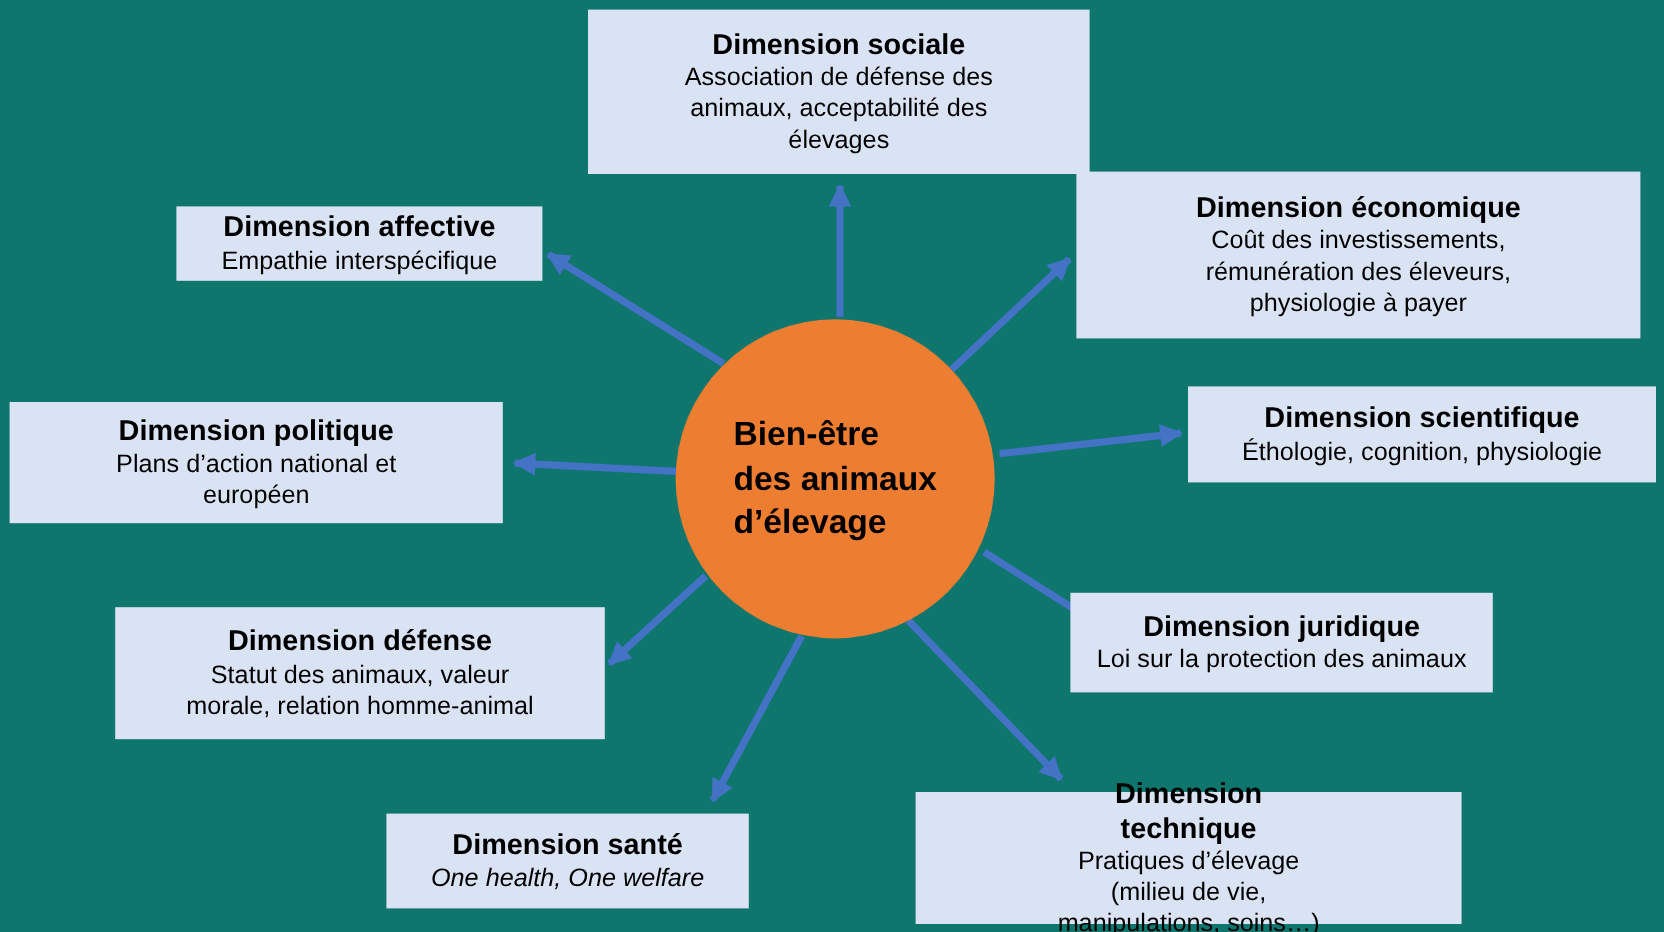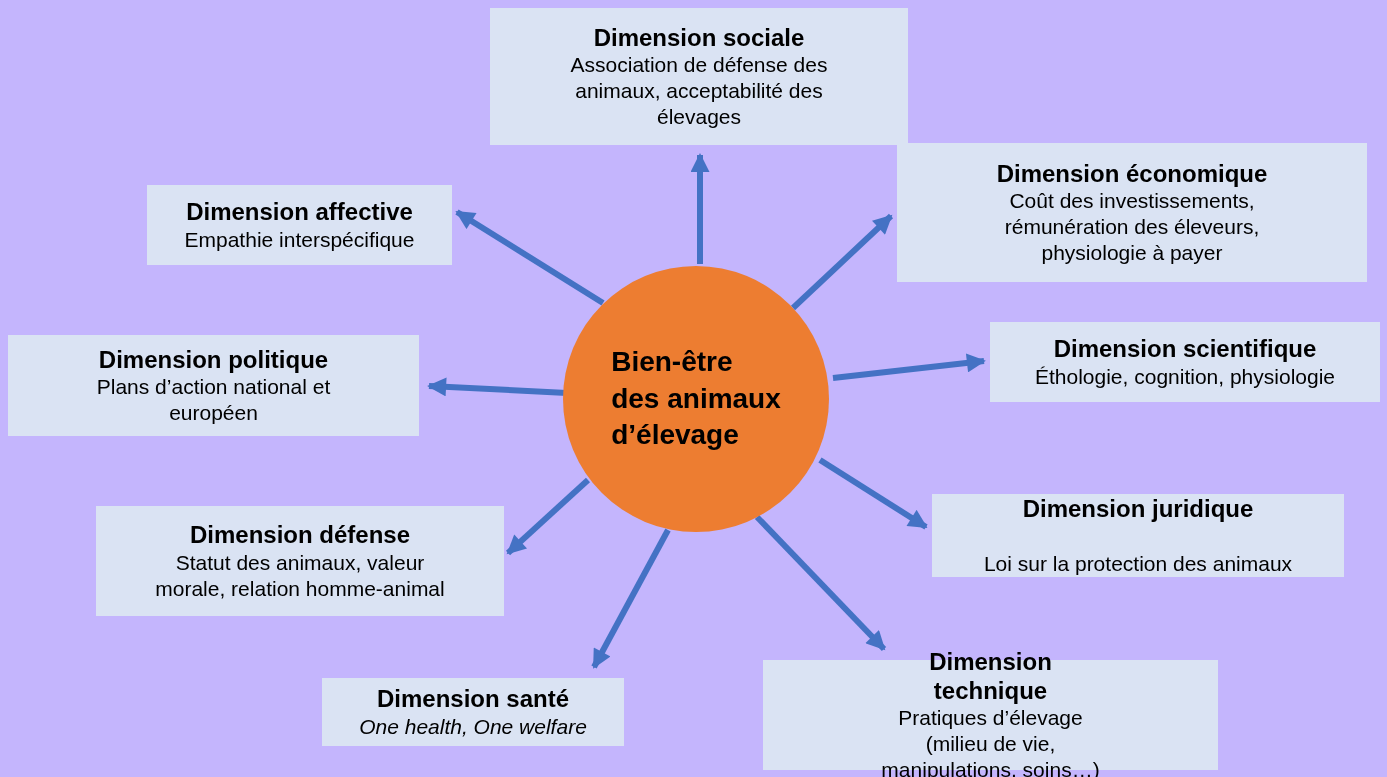--- a/index.html
+++ b/index.html
@@ -1,20 +1,20 @@
 <!DOCTYPE html>
 <html><head>
 <meta charset="utf-8">
 <style>
   html, body { margin: 0; padding: 0; background: #ffffff; }
   .canvas {
     position: relative;
     width: 1387px;
     height: 777px;
-    background: #c4b5fd;
+    background: #0f766e;
     font-family: "Liberation Sans", sans-serif;
     color: #000000;
     overflow: hidden;
   }
   .arrows-layer {
     position: absolute;
     left: 0; top: 0;
     width: 1387px; height: 777px;
   }
   .node {
@@ -32,26 +32,26 @@
     font-size: 24px;
     line-height: 1.22;
   }
   .node-sub {
     font-size: 21px;
     line-height: 1.24;
   }
   .node-sociale     { left: 490px; top: 8px;   width: 418px; height: 137px; padding: 0 55px; }
   .node-economique  { left: 897px; top: 143px; width: 470px; height: 139px; padding: 0 92px; }
   .node-scientifique{ left: 990px; top: 322px; width: 390px; height: 80px;  padding: 0 8px; }
-  .node-juridique   { left: 932px; top: 494px; width: 412px; height: 83px;  padding: 0 8px; justify-content: space-between; }
+  .node-juridique   { left: 892px; top: 494px; width: 352px; height: 83px;  padding: 0 8px; }
   .node-technique   { left: 763px; top: 660px; width: 455px; height: 110px; padding: 0 110px; }
-  .node-sante       { left: 322px; top: 678px; width: 302px; height: 68px;  padding: 0 8px; }
+  .node-sante       { left: 322px; top: 678px; width: 302px; height: 79px;  padding: 0 8px; }
   .node-ethique     { left: 96px;  top: 506px; width: 408px; height: 110px; padding: 0 45px; }
   .node-politique   { left: 8px;   top: 335px; width: 411px; height: 101px; padding: 0 55px; }
-  .node-affective   { left: 147px; top: 185px; width: 305px; height: 80px;  padding: 0 8px; }
+  .node-affective   { left: 147px; top: 172px; width: 305px; height: 62px;  padding: 0 8px; }
   .node-sante .node-sub { font-style: italic; }
   .center-circle {
     position: absolute;
     left: 563px; top: 266px;
     width: 266px; height: 266px;
     border-radius: 50%;
     background: #ED7D31;
     display: flex;
     align-items: center;
     justify-content: center;

